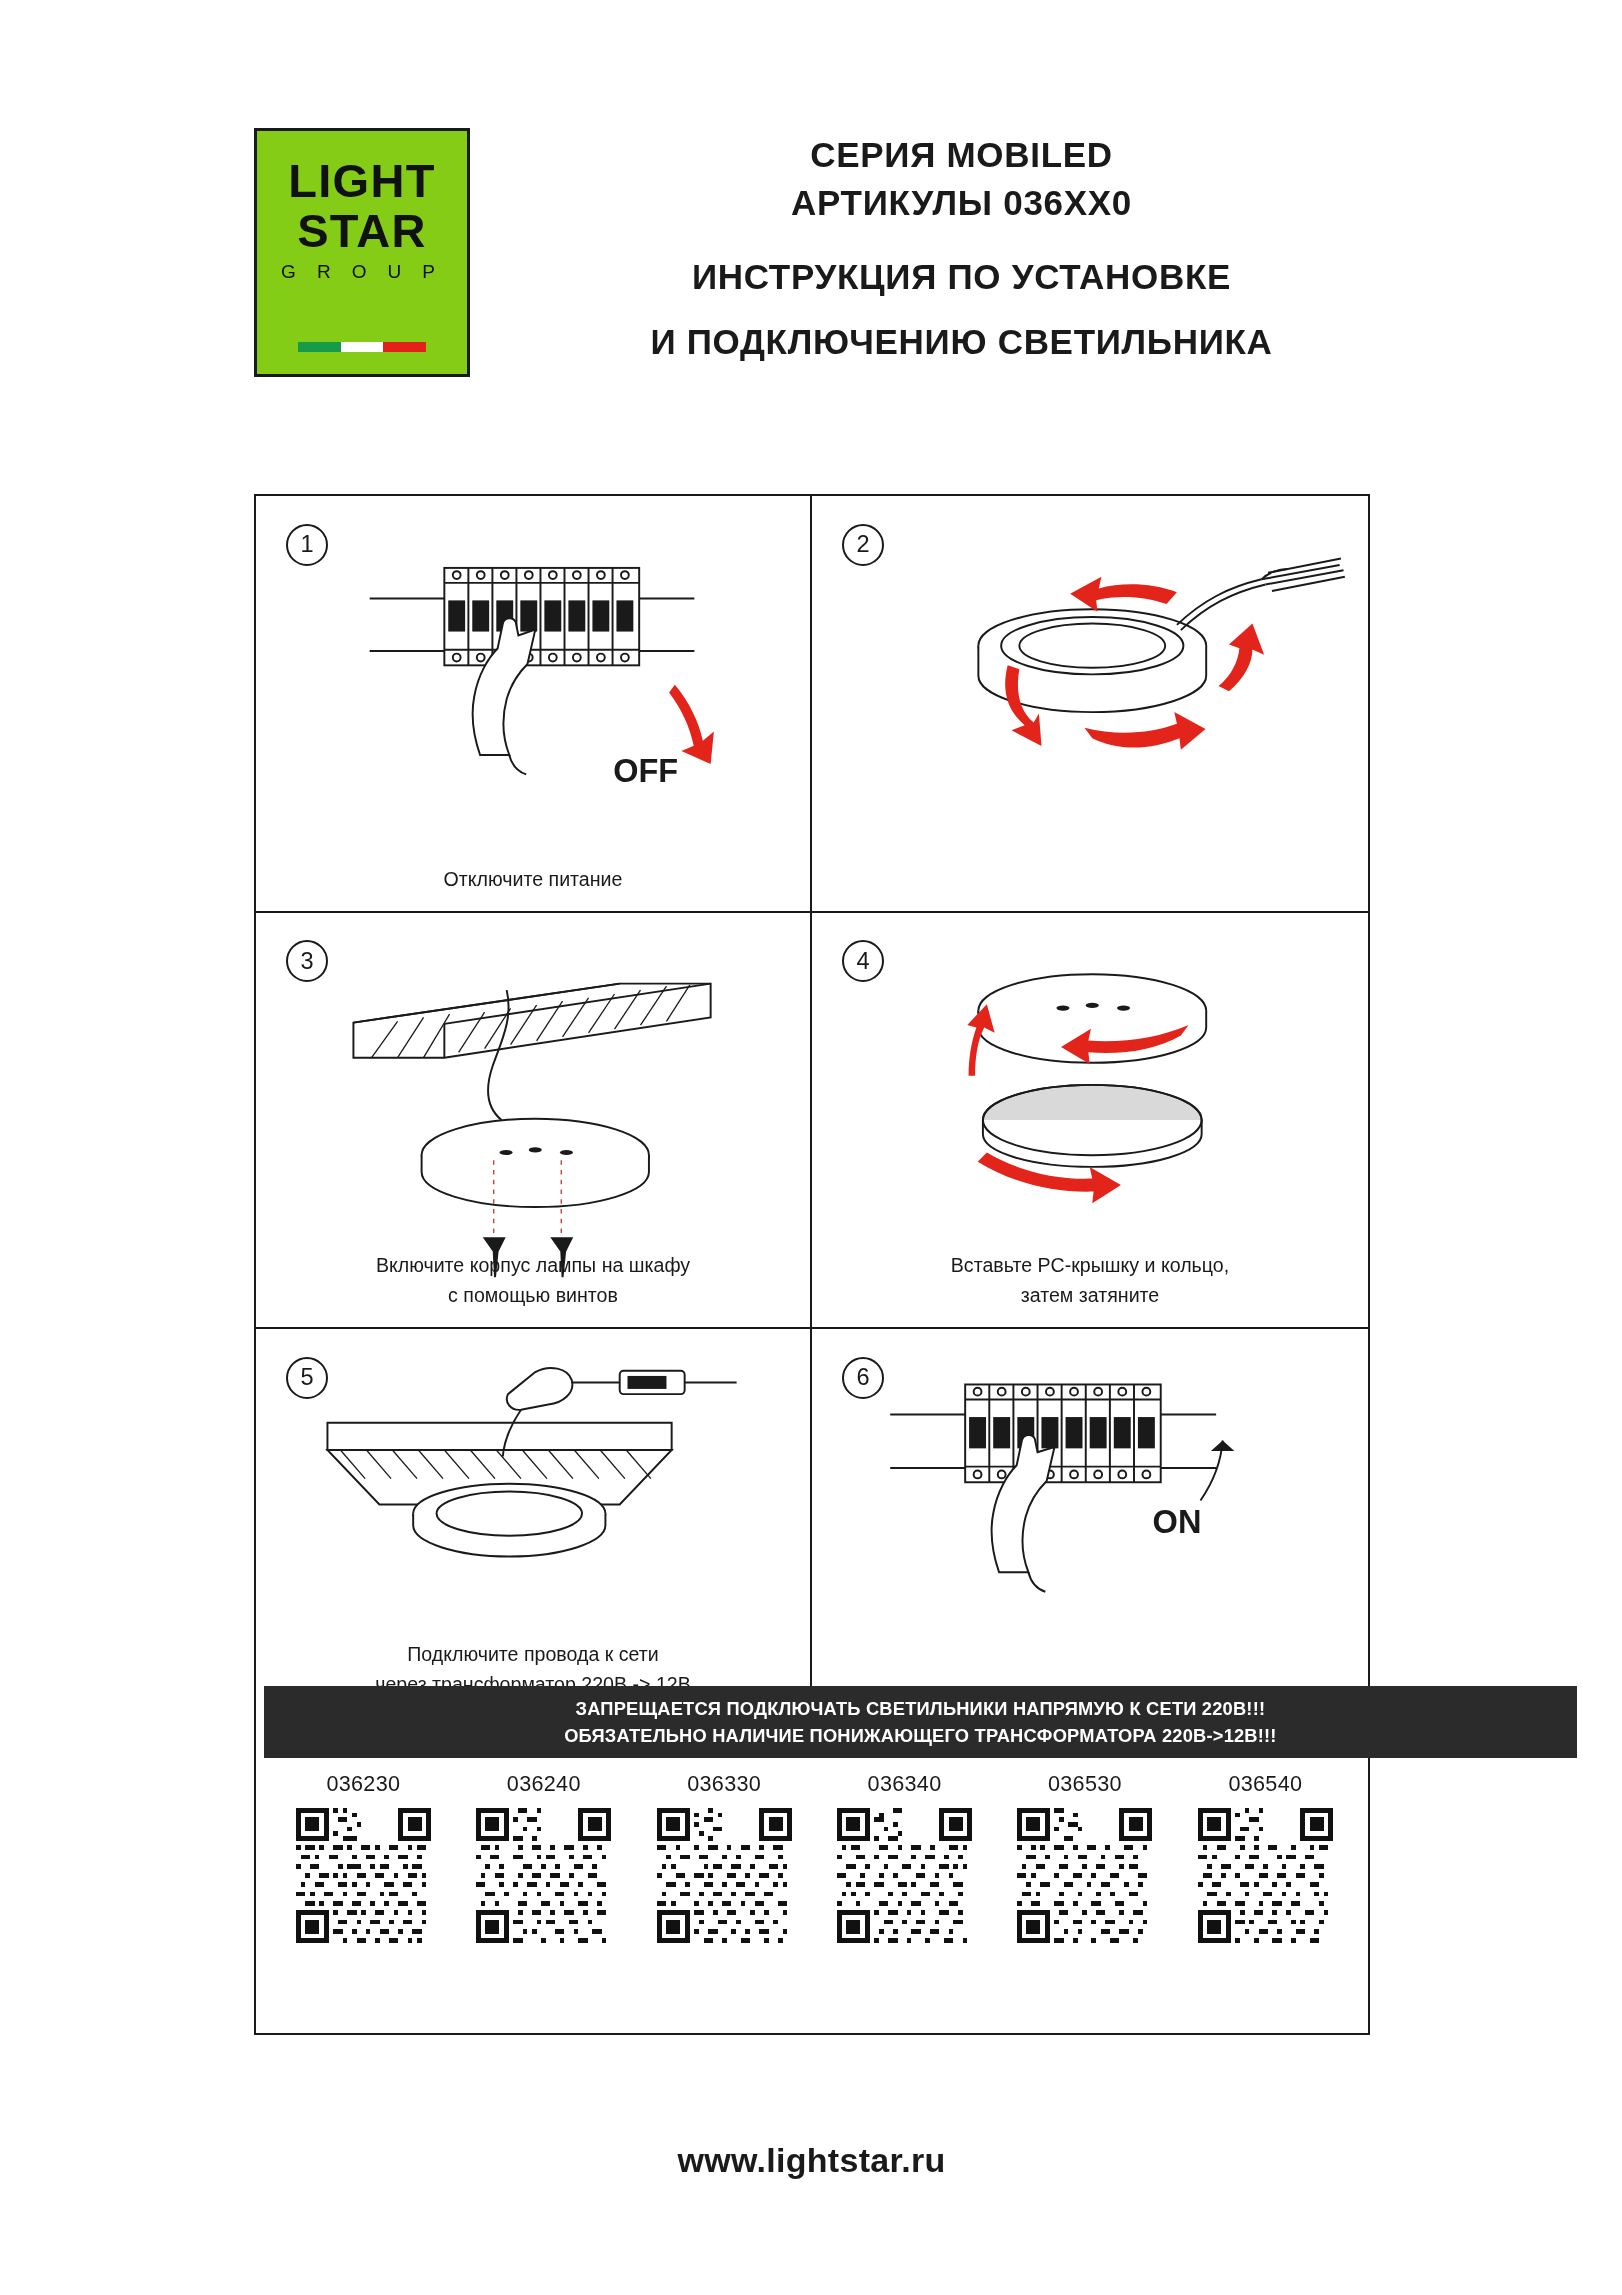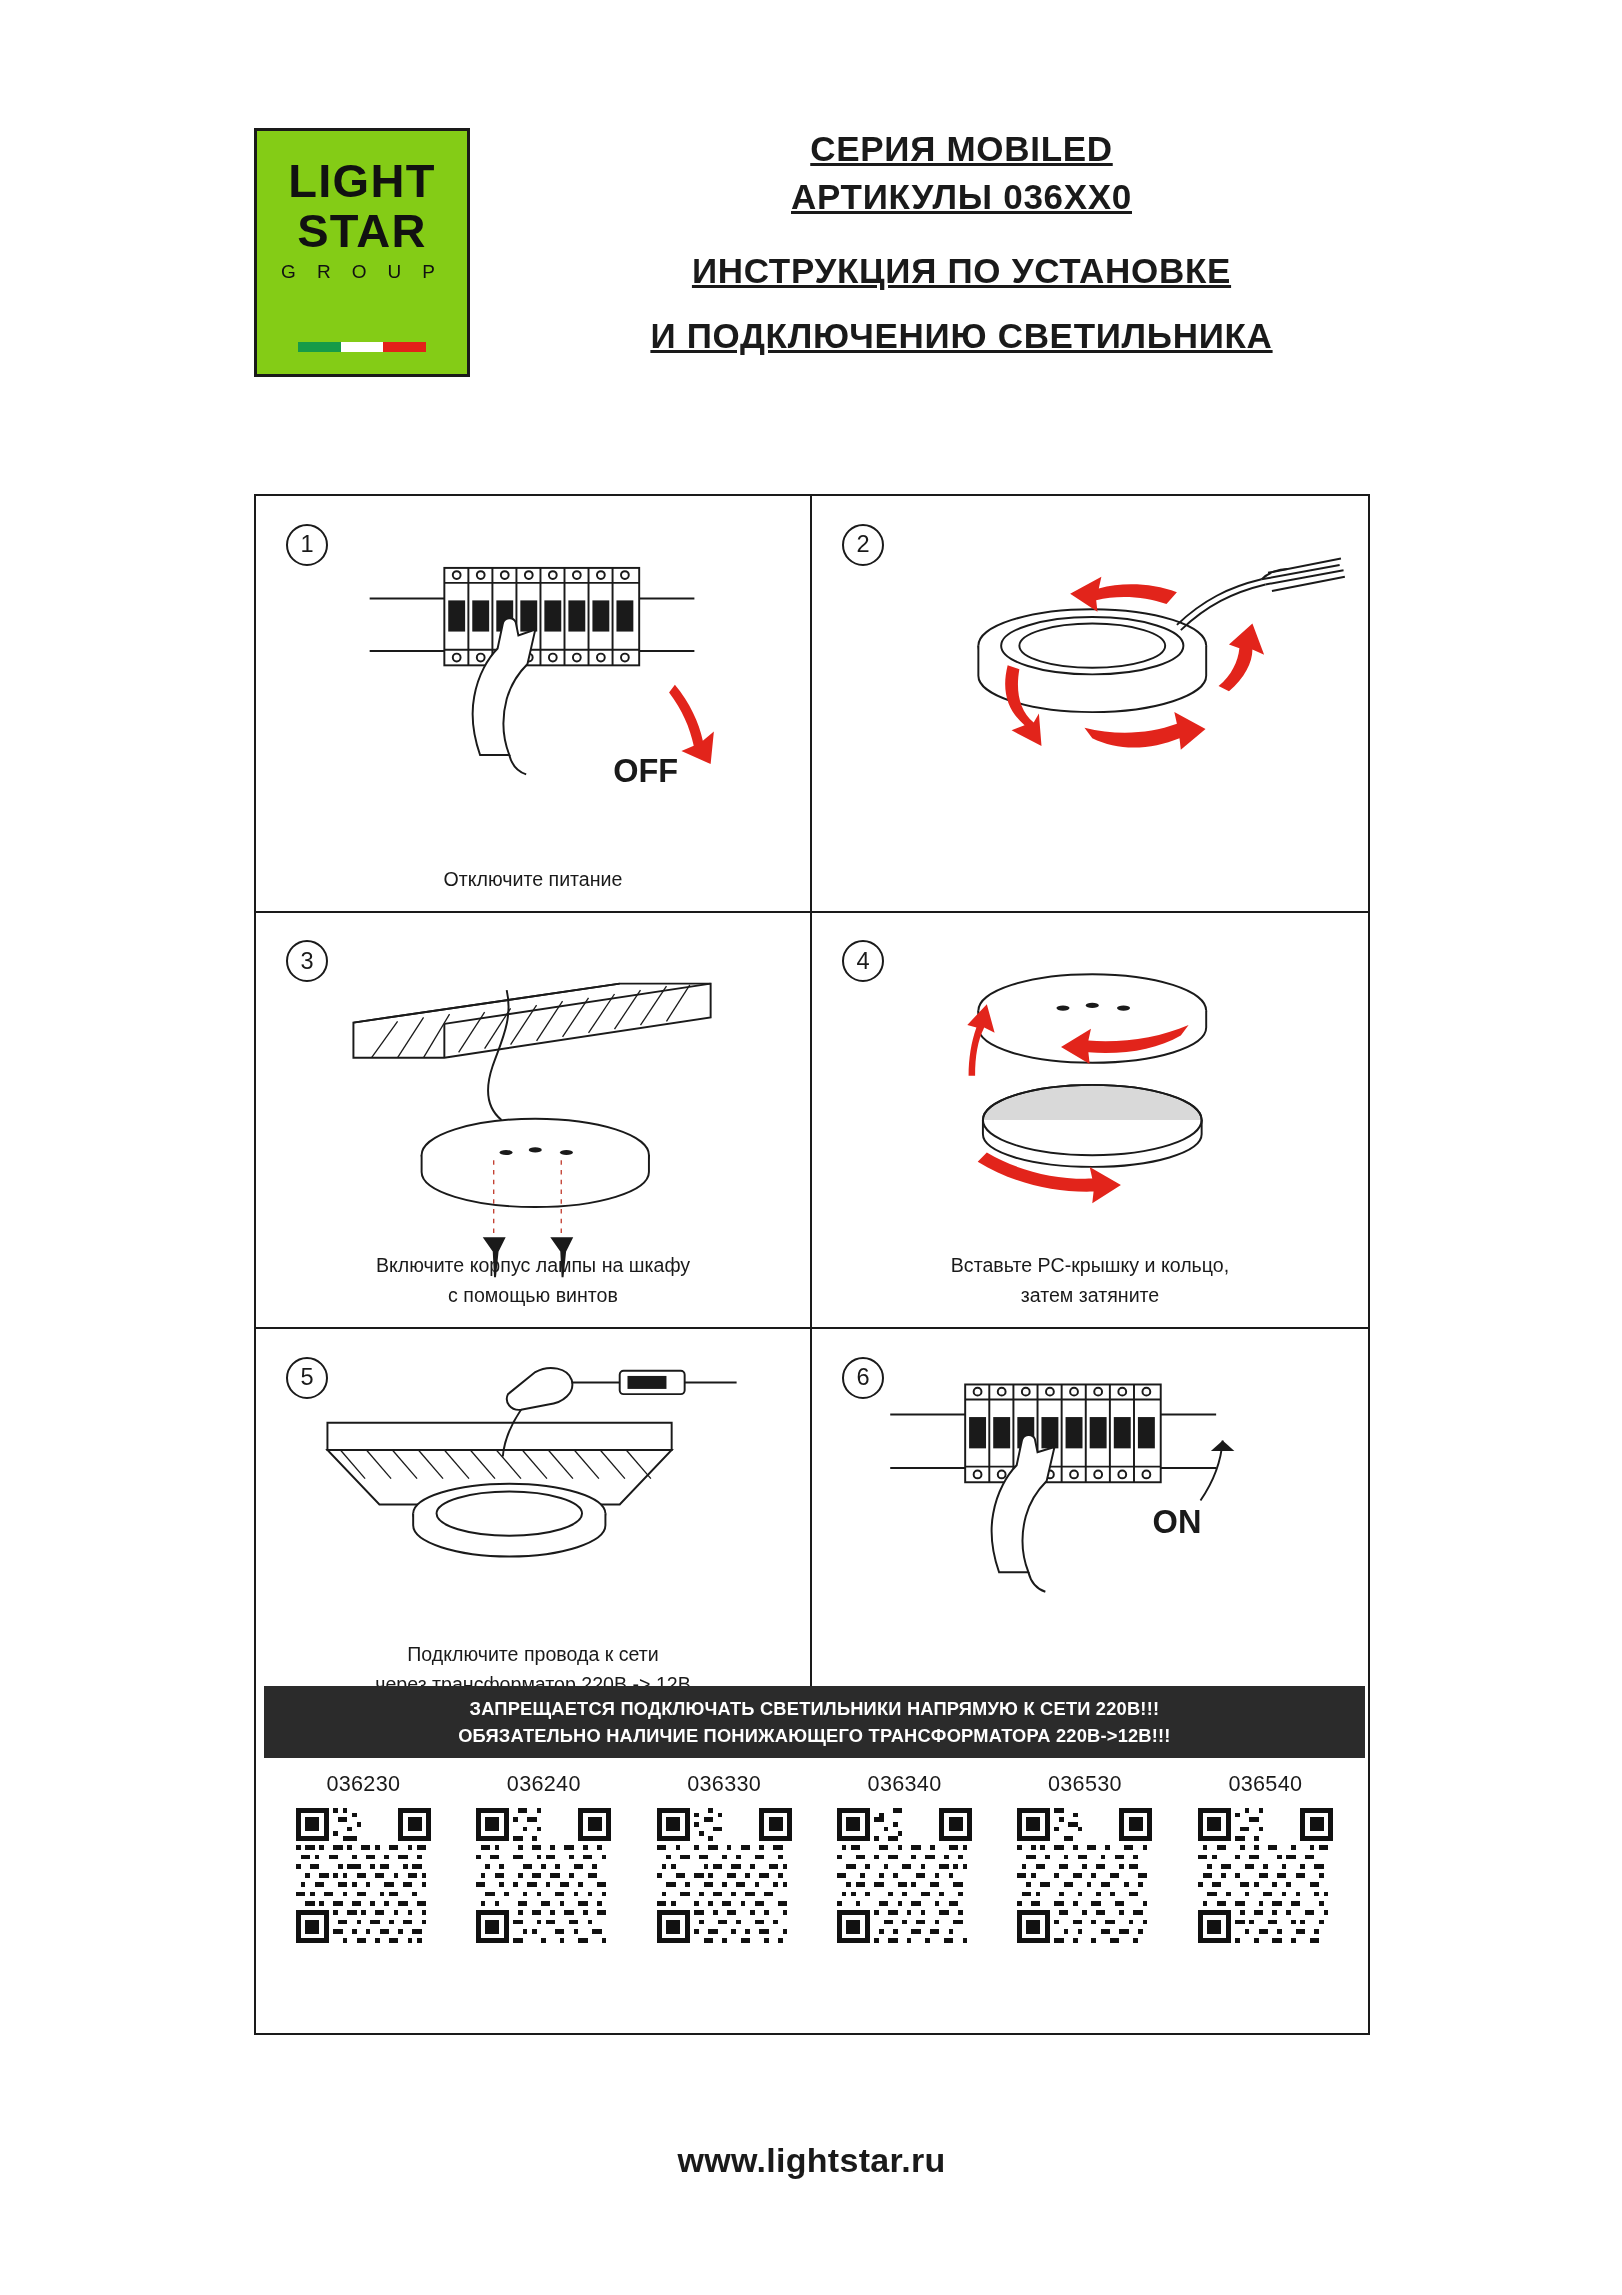--- a/index.html
+++ b/index.html
@@ -48,24 +48,23 @@
     position: absolute;
     left: 50%; transform: translateX(-50%);
     bottom: 22px;
     width: 128px; height: 9.8px;
     display: flex;
   }
   .flag div { flex: 1 1 auto; height: 100%; }
 
   .header-text {
     position: absolute;
-    left: 497px; top: 4px;
+    left: 497px; top: 10px;
     width: 929px;
     text-align: center;
-    text-decoration: underline;
   }
   .series-line {
     font-size: 35px; font-weight: bold; line-height: 48px;
     letter-spacing: 0.7px;
   }
   .instr-line {
     font-size: 35px; font-weight: bold; line-height: 48px;
     margin-top: 26px;
     letter-spacing: 0.7px;
   }
@@ -117,21 +116,21 @@
     font-size: 19.6px;
     line-height: 30px;
     padding: 0 39px;
   }
   .art { position:absolute; left:0; top:0; width:100%; height:100%; }
 
   
   .warning {
     position: absolute;
     left: 7.9px; bottom: 275px;
-    width: 1101px;
+    width: 1313px;
     height: 72px;
     background: #2b2b2b;
     color: #ffffff;
     display: flex; flex-direction: column;
     align-items: center; justify-content: center;
     text-align: center;
   }
   .warning div {
     font-size: 18.3px; font-weight: bold; line-height: 27.5px;
     letter-spacing: 0.2px;

